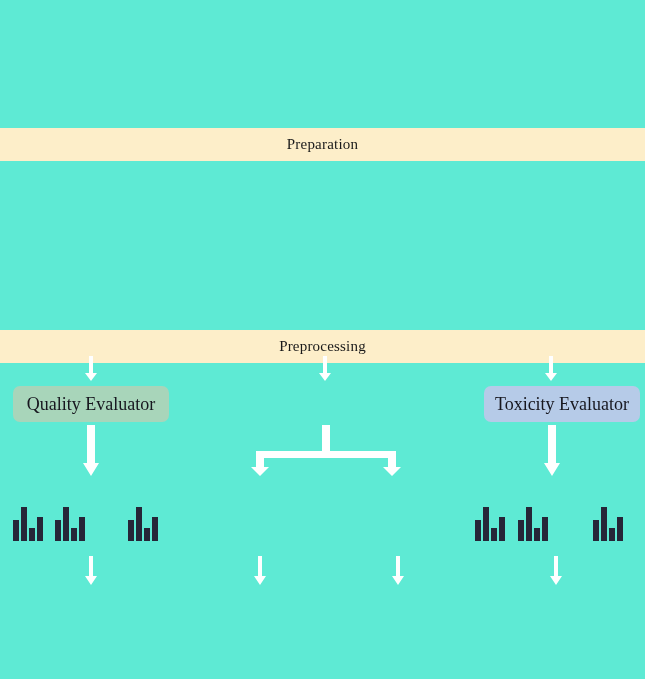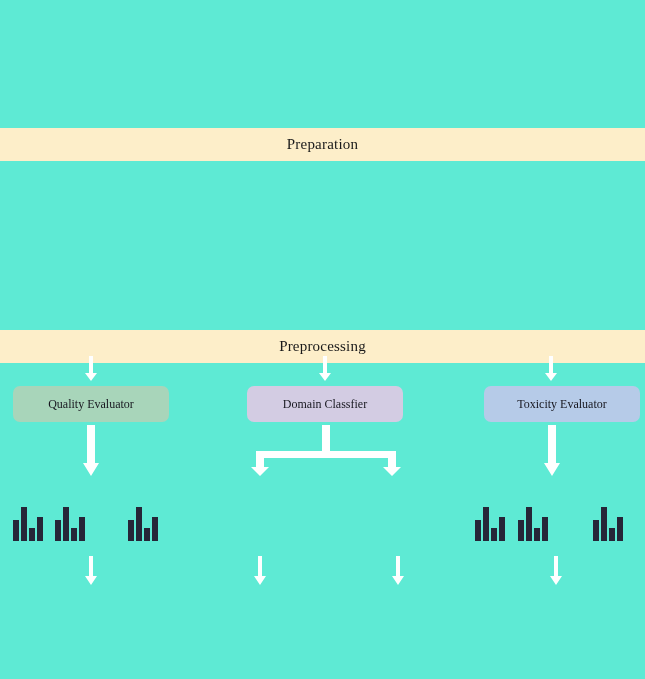--- a/index.html
+++ b/index.html
@@ -48,21 +48,21 @@
     height: 33px;
   }
 
   
   .module-box {
     position: absolute;
     border-radius: 7px;
     display: flex;
     align-items: center;
     justify-content: center;
-    font-size: 12px;
+    font-size: 18px;
     color: #17171f;
     box-sizing: border-box;
     height: 36px;
     top: 386px;
   }
   #module-quality  { left: 13px;  width: 156px; background: #a8d5ba; }
   #module-domain   { left: 247px; width: 156px; background: #d3cce3; }
   #module-toxicity { left: 473px; width: 156px; background: #b6cbe8; margin-left: 11px; }
 
   
@@ -135,23 +135,20 @@
 
   <div class="arrow" style="left:543px; top:425px;">
     <svg width="18" height="52" viewBox="0 0 18 52">
       <path d="M5,0 H13 V38 H17 L9,51 L1,38 H5 Z" fill="#ffffff"></path>
     </svg>
   </div>
 
   <div class="module-box" id="module-quality" style="background: rgb(168, 213, 186); color: rgb(23, 23, 31);">
     <span>Quality Evaluator</span>
   </div>
-  <div class="module-box" id="module-domain" style="background: rgb(211, 204, 227); color: rgb(23, 23, 31);">
-    <span>Domain Classfier</span>
-  </div>
   <div class="module-box" id="module-toxicity" style="background: rgb(182, 203, 232); color: rgb(23, 23, 31);">
     <span>Toxicity Evaluator</span>
   </div>
 
   <div class="histogram" style="left:13px; top:505px;">
       <div class="bar" style="height: 21px; background: rgb(38, 38, 56);"></div>
       <div class="bar" style="height: 34px; background: rgb(38, 38, 56);"></div>
       <div class="bar" style="height: 13px; background: rgb(38, 38, 56);"></div>
       <div class="bar" style="height: 24px; background: rgb(38, 38, 56);"></div>
     </div>

